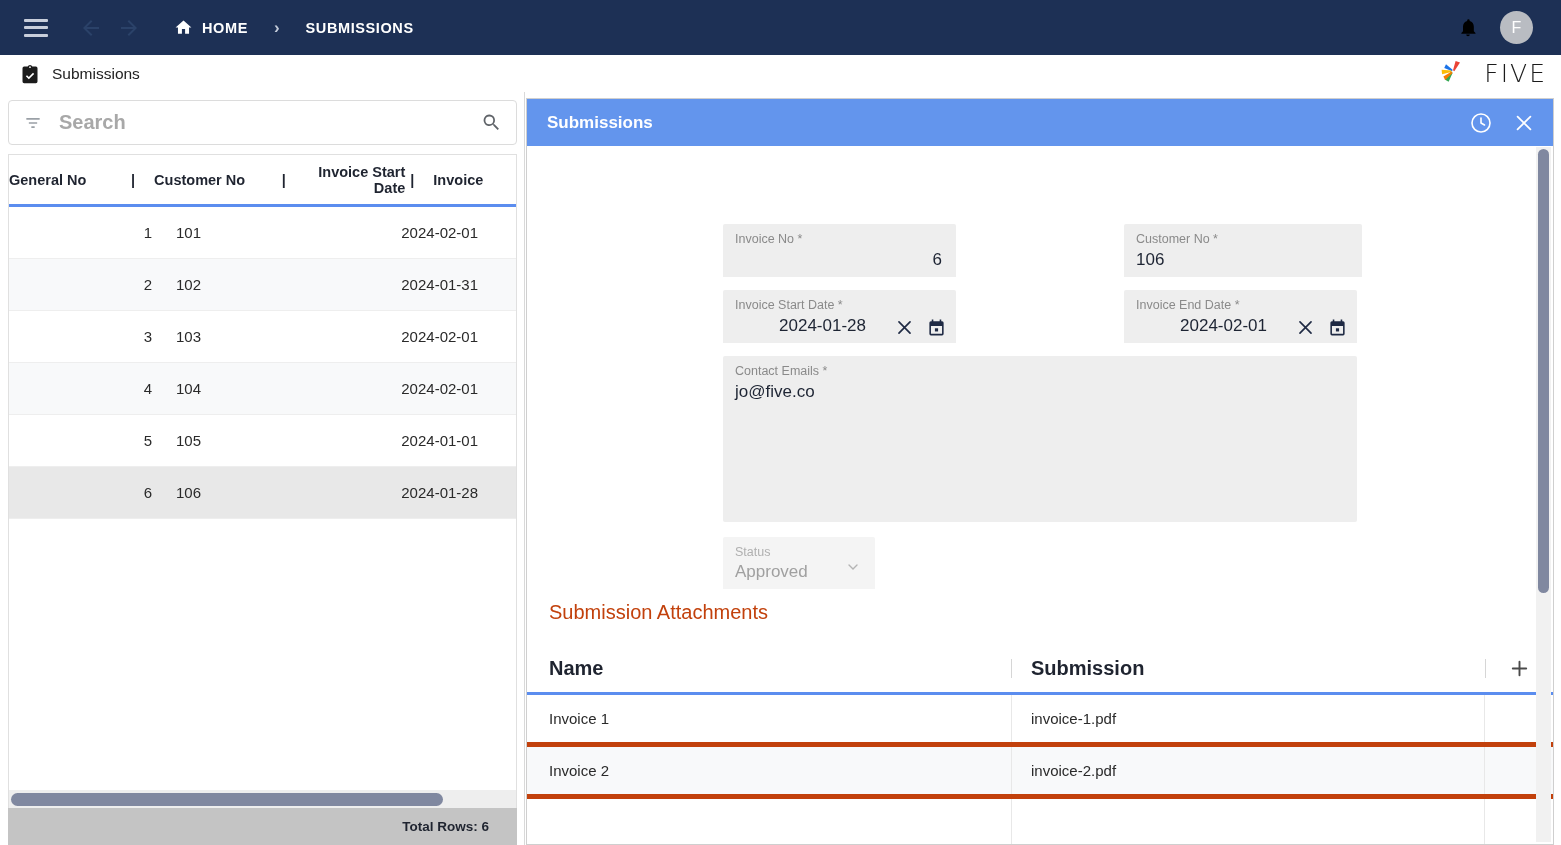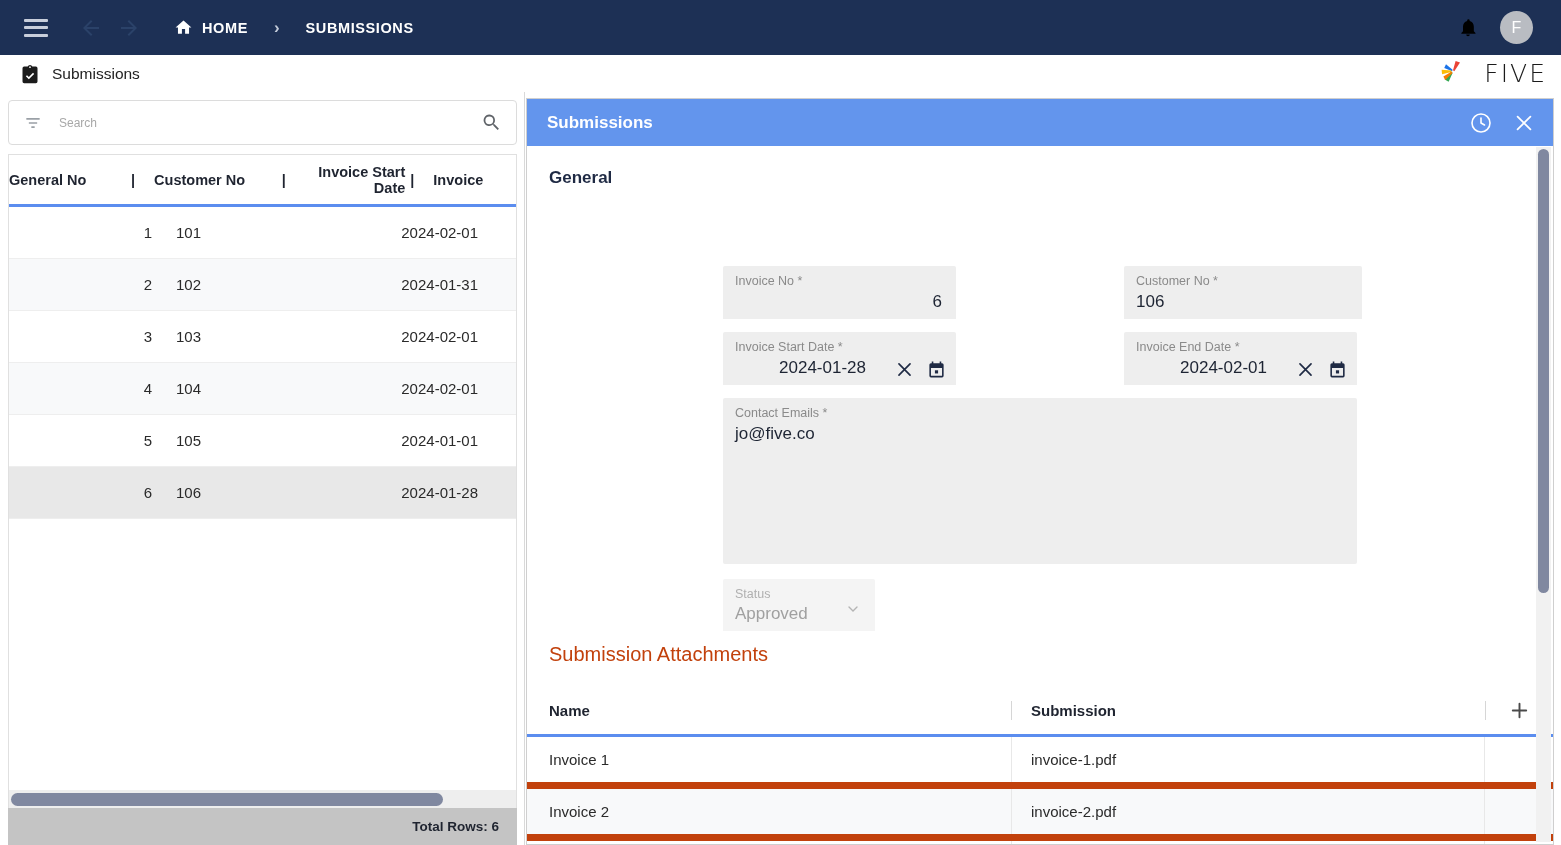--- a/index.html
+++ b/index.html
@@ -82,23 +82,24 @@
   .searchbox {
     position: absolute; left: 8px; top: 8px;
     width: 509px; height: 45px;
     border: 1px solid #dcdcdc; border-radius: 4px;
     display: flex; align-items: center; padding: 0 14px;
     background: #fff;
   }
   .filter-icon { display: flex; margin-right: 16px; }
   .search-input {
     flex: 1; border: none; outline: none;
-    font-size: 12px; color: #3d3d3d;
+    font-size: 20px; color: #3d3d3d;
     font-family: "Liberation Sans", sans-serif;
     background: transparent;
+    font-weight: bold;
   }
   .search-input::placeholder { color: #a8a8a8; }
   .search-icon { display: flex; cursor: pointer; }
 
   .gridwrap {
     position: absolute; left: 8px; top: 62px;
     width: 509px; height: 712px;
     border: 1px solid #e0e0e0;
     overflow: hidden; background: #fff;
   }
@@ -131,21 +132,21 @@
   .hscroll-thumb {
     position: absolute; left: 2px; top: 3px;
     width: 432px; height: 13px;
     background: #8088a0; border-radius: 7px; cursor: pointer;
   }
   .footerbar {
     position: absolute; left: 8px; bottom: 0;
     width: 509px; height: 37px;
     background: #c4c4c4;
     display: flex; align-items: center; justify-content: flex-end;
-    padding-right: 18px;
+    padding-right: 28px;
   }
   .footerbar .total { font-size: 13.5px; font-weight: bold; color: #1f2430; }
 
   
   .rightpanel {
     position: absolute; left: 526px; top: 98px;
     width: 1028px; height: 747px;
     background: #ffffff;
     border: 1px solid #cfcfcf;
   }
@@ -199,28 +200,28 @@
   
   .attach-title {
     font-size: 20px; font-weight: normal; color: #c2410c;
     padding-left: 22px;
   }
   .atable { margin-top: 20px; }
   .ahead {
     height: 51px; display: flex; align-items: center;
     border-bottom: 3px solid #5b8def; position: relative;
   }
-  .ahead .ah { font-size: 15px; font-weight: bold; color: #1f2430; }
+  .ahead .ah { font-size: 20px; font-weight: bold; color: #1f2430; }
   .a-name { width: 484px; padding-left: 22px; }
   .a-vsep { width: 1px; height: 19px; background: #d6d6d6; }
   .a-att { width: 473px; padding-left: 19px; }
   .plus-cell { flex: 1; display: flex; align-items: center; justify-content: center; }
   .arow {
     height: 52px; display: flex; align-items: center;
-    border-bottom: 7px solid #c2410c; font-size: 15px; color: #2a2a2a;
+    border-bottom: 5px solid #c2410c; font-size: 15px; color: #2a2a2a;
   }
   .arow.alt { background: #f8f9fa; }
   .arow .rc-name { width: 485px; padding-left: 22px; border-right: 1px solid #e8e8e8; height: 100%; display: flex; align-items: center; }
   .arow .rc-att { width: 473px; padding-left: 19px; border-right: 1px solid #e8e8e8; height: 100%; display: flex; align-items: center; }
   .arow .rc-end { flex: 1; height: 100%; }
 
   .vscroll-track {
     position: absolute; right: 2px; top: 48px;
     width: 15px; height: 695px; background: #f1f1f1;
   }
@@ -374,21 +375,20 @@
       <span class="phbtn">
         <svg width="22" height="22" viewBox="0 0 24 24" stroke="#ffffff" stroke-width="1.9" stroke-linecap="round">
           <path d="M5 5l14 14M19 5L5 19"></path>
         </svg>
       </span>
     </div>
   </div>
 
   <div class="panelbody">
 
-    <div class="section-title">General</div>
 
     <div class="form">
 
       <div class="field" style="left:196px; top:78px; width:233px; height:53px;">
         <span class="flabel">Invoice No *</span>
         <span class="fval right">6</span>
       </div>
 
       <div class="field" style="left:597px; top:78px; width:238px; height:53px;">
         <span class="flabel">Customer No *</span>

